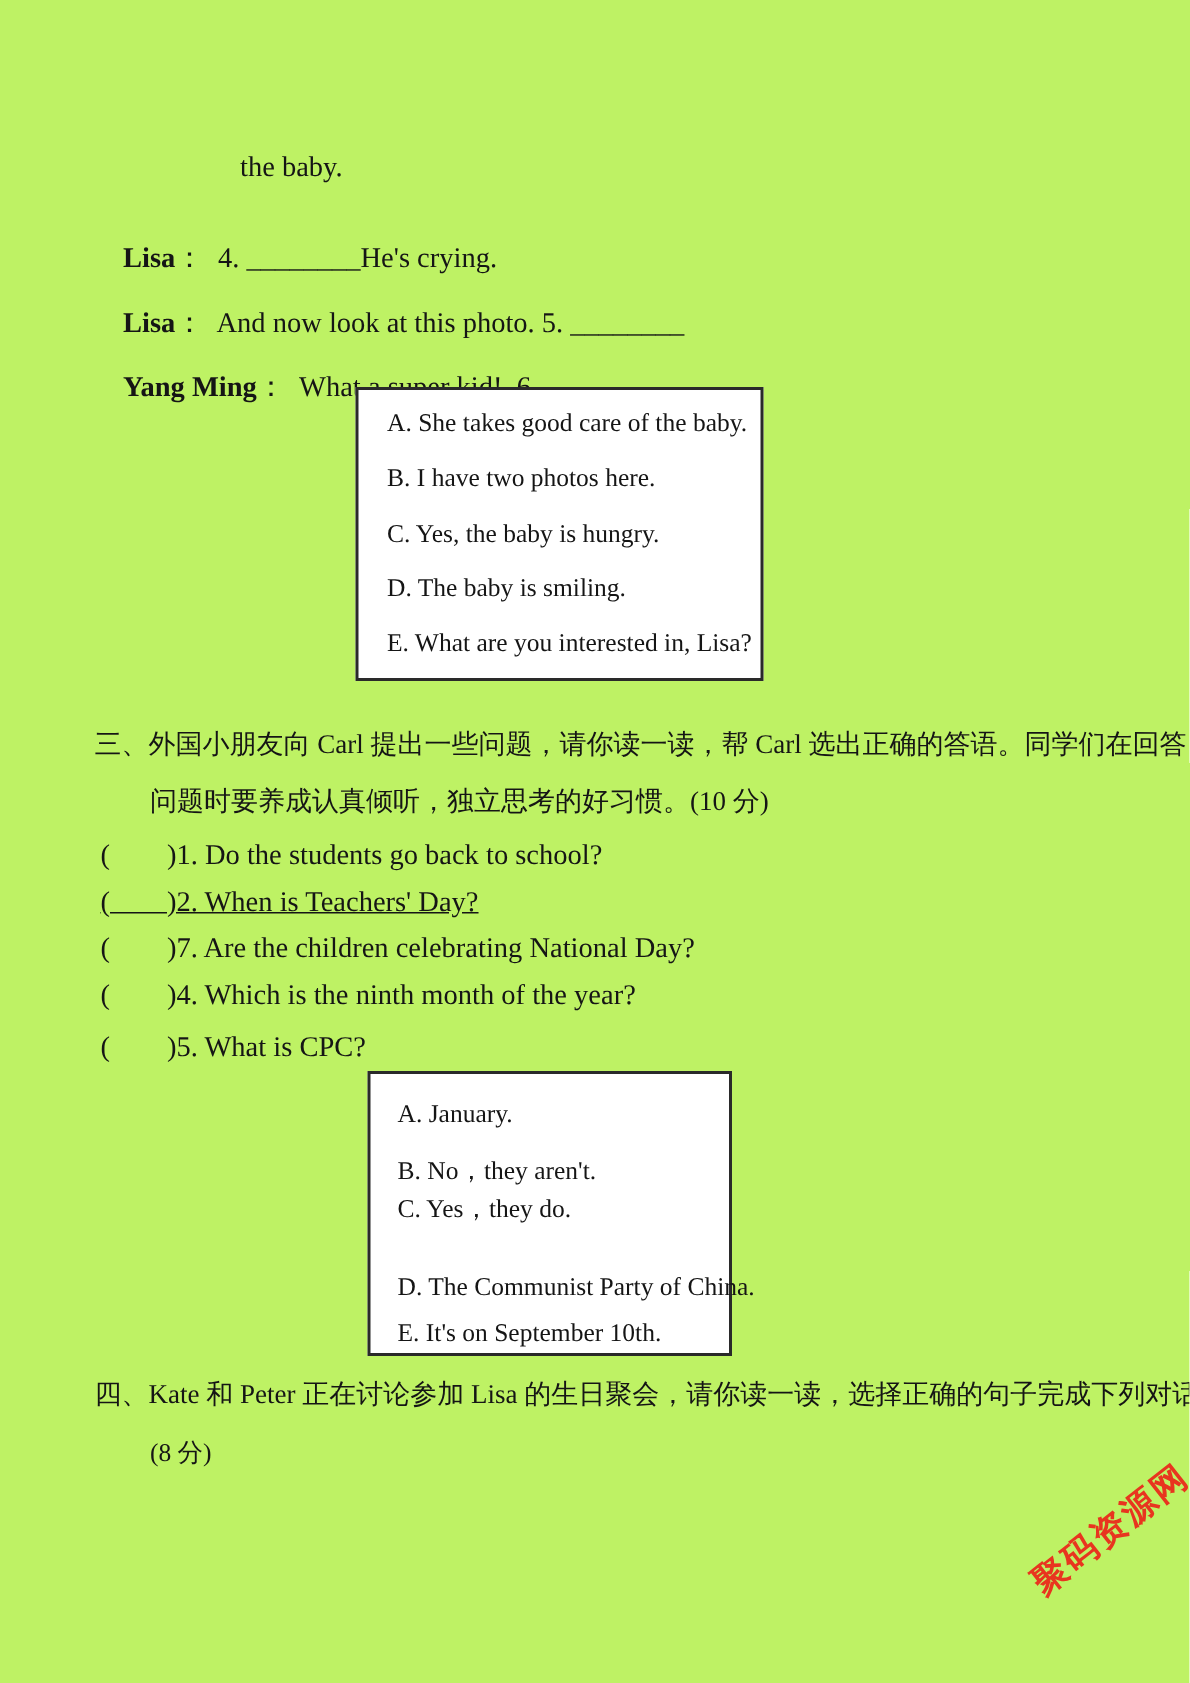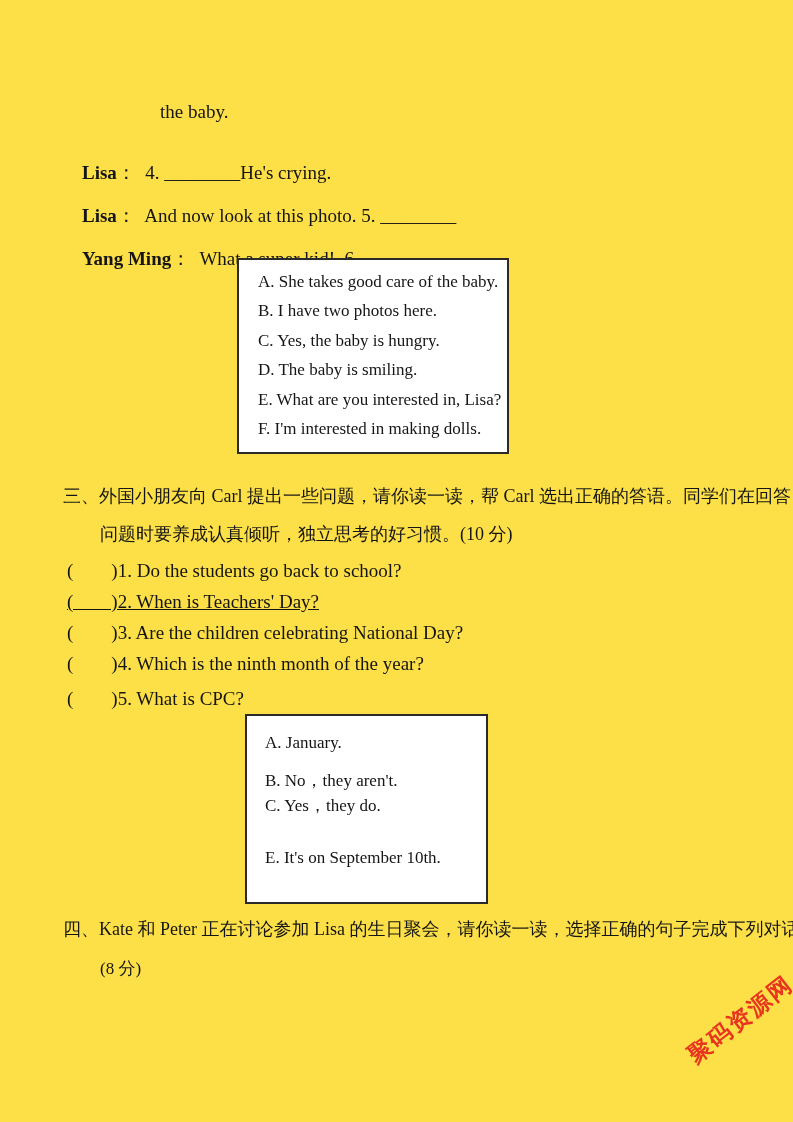--- a/index.html
+++ b/index.html
@@ -1,20 +1,20 @@
 <!DOCTYPE html>
 <html><head>
 <meta charset="utf-8">
 <style>
   html, body { margin: 0; padding: 0; background: #ffffff; }
   .page {
     position: relative;
     width: 793px;
     height: 1122px;
-    background: #fde047;
+    background: #bef264;
     overflow: hidden;
     font-family: "Liberation Serif", "DejaVu Serif", serif;
     color: #151515;
   }
   .line {
     position: absolute;
     white-space: pre;
     line-height: 1.2;
   }
   .dlg   { font-size: 19px; }
@@ -74,36 +74,36 @@
   <div class="line dlg" style="left:63px; top:225px;">
     <span class="speaker">Yang Ming</span><span>：  What a super kid!  6. ________</span>
   </div>
 
   <div class="box box1">
     <div class="opt">A. She takes good care of the baby.</div>
     <div class="opt">B. I have two photos here.</div>
     <div class="opt">C. Yes, the baby is hungry.</div>
     <div class="opt">D. The baby is smiling.</div>
     <div class="opt">E. What are you interested in, Lisa?</div>
-    <div class="opt">F. I'm interested in making dolls.</div>
   </div>
 
   <div class="line cn" style="left:63px; top:486px;">三、外国小朋友向 Carl 提出一些问题，请你读一读，帮 Carl 选出正确的答语。同学们在回答</div>
   <div class="line cn" style="left:100px; top:524px;">问题时要养成认真倾听，独立思考的好习惯。(10 分)</div>
 
   <div class="line qline" style="left:67px; top:560px;">(        )1. Do the students go back to school?</div>
   <div class="line qline" style="left:67px; top:591px;text-decoration:underline;">(        )2. When is Teachers' Day?</div>
-  <div class="line qline" style="left:67px; top:622px;">(        )3. Are the children celebrating National Day?</div>
+  <div class="line qline" style="left:67px; top:622px;">(        )7. Are the children celebrating National Day?</div>
   <div class="line qline" style="left:67px; top:653px;">(        )4. Which is the ninth month of the year?</div>
   <div class="line qline" style="left:67px; top:688px;">(        )5. What is CPC?</div>
 
   <div class="box box2">
     <div class="opt">A. January.</div>
     <div class="opt">B. No，they aren't.</div>
     <div class="opt">C. Yes，they do.</div>
+    <div class="opt">D. The Communist Party of China.</div>
     <div class="opt">E. It's on September 10th.</div>
   </div>
 
   <div class="line cn" style="left:63px; top:919px;">四、Kate 和 Peter 正在讨论参加 Lisa 的生日聚会，请你读一读，选择正确的句子完成下列对话。</div>
   <div class="line cn" style="left:100px; top:959px; font-size:17px;">(8 分)</div>
 
 
   <div class="watermark">聚码资源网</div>
 
 </div>

